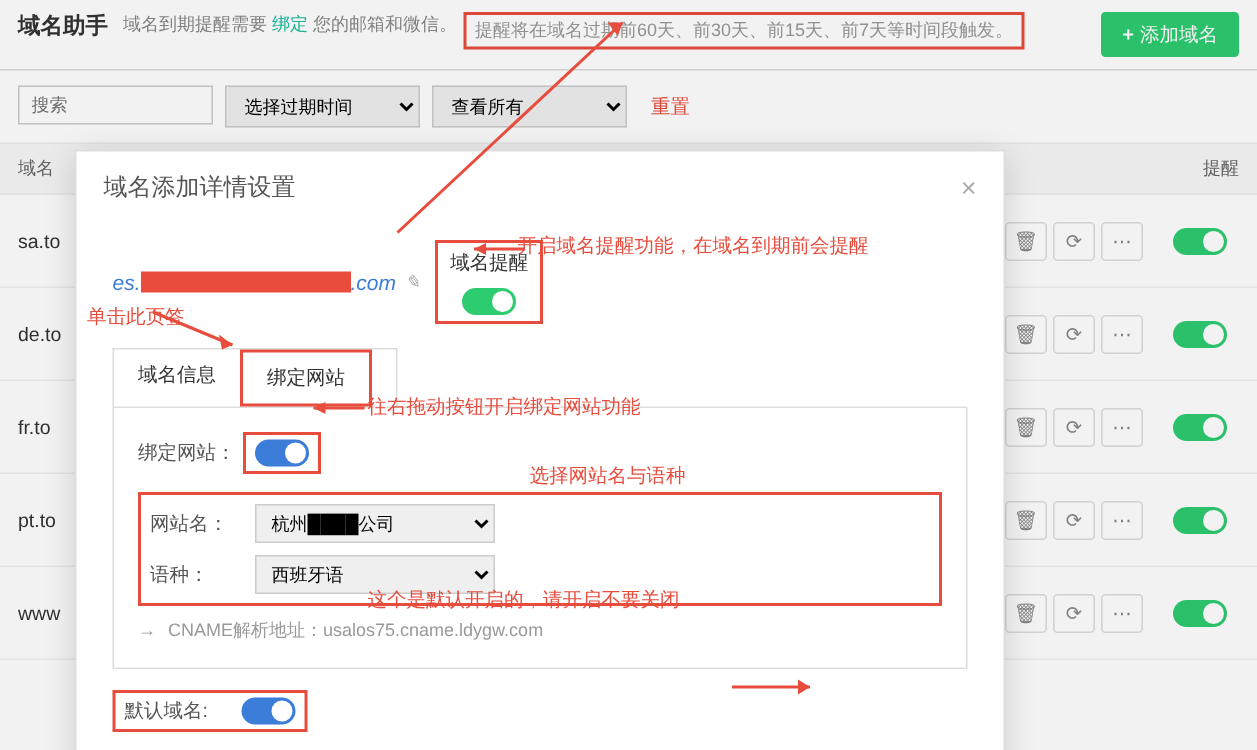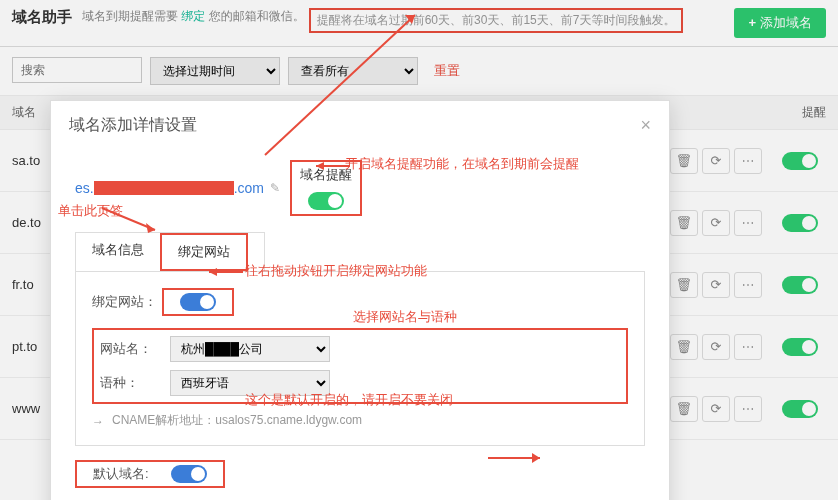--- a/index.html
+++ b/index.html
@@ -34,35 +34,35 @@
 
 .modal-backdrop { position: absolute; top: 0; left: 0; right: 0; bottom: 0; background: rgba(0,0,0,0.05); }
 .modal { position: absolute; left: 50px; top: 100px; width: 620px; background: #fff; border: 1px solid #ddd; box-shadow: 0 4px 20px rgba(0,0,0,0.15); }
 .modal-header { padding: 14px 18px; display: flex; justify-content: space-between; align-items: center; }
 .modal-title { font-size: 16px; color: #555; }
 .modal-close { color: #aaa; font-size: 18px; cursor: pointer; }
 
 .modal-body { padding: 10px 24px 18px; }
 .domain-row { display: flex; align-items: center; gap: 10px; margin-bottom: 16px; }
 .redacted { width: 140px; height: 14px; background: #e74c3c; display: inline-block; }
-.domain-text { color: #3b7dd8; font-size: 14px; display: flex; align-items: center; }
+.domain-text { color: #3b7dd8; font-size: 14px; display: flex; align-items: center; font-style: italic; }
 .edit-icon { color: #aaa; margin-left: 6px; font-size: 12px; }
 .remind-box { border: 2px solid #e74c3c; padding: 4px 8px; display: flex; align-items: center; gap: 8px; flex-direction: column; }
 .toggle { width: 36px; height: 18px; border-radius: 10px; position: relative; cursor: pointer; }
 .toggle.on { background: #2ecc71; } .toggle.on::after { content:''; position:absolute; right:2px; top:2px; width:14px; height:14px; background:#fff; border-radius:50%; }
 .toggle.blue { background: #3b7dd8; } .toggle.blue::after { content:''; position:absolute; right:2px; top:2px; width:14px; height:14px; background:#fff; border-radius:50%; }
 
 .tabs { display: flex; border: 1px solid #ddd; border-bottom: none; width: 190px; }
 .tab { padding: 8px 16px; font-size: 13px; cursor: pointer; }
 .tab.active { border: 2px solid #e74c3c; }
 .tab-wrap { border: 1px solid #ddd; padding: 16px; margin-bottom: 14px; }
 
 .form-row { display: flex; align-items: center; margin-bottom: 12px; }
 .form-label { width: 70px; font-size: 13px; color: #555; }
-.boxed { border: 2px solid #e74c3c; padding: 3px 16px; display: inline-flex; align-items: flex-start; }
+.boxed { border: 2px solid #e74c3c; padding: 3px 6px; display: inline-flex; align-items: flex-start; }
 .sel-row { border: 2px solid #e74c3c; padding: 6px; display: flex; flex-direction: column; gap: 8px; }
 .sel-row .row-inner { display: flex; align-items: center; }
 .sel-row select { border: 1px solid #ccc; padding: 4px 6px; width: 160px; font-size: 12px; }
 .cname { color: #999; font-size: 12px; margin-top: 8px; }
 .arrow-r { color: #999; margin-right: 8px; }
 
 .modal-footer { padding: 12px 24px 18px; display: flex; justify-content: space-between; align-items: center; }
 
 
 .anno { position: absolute; color: #e74c3c; font-size: 13px; z-index: 20; pointer-events: none; }

